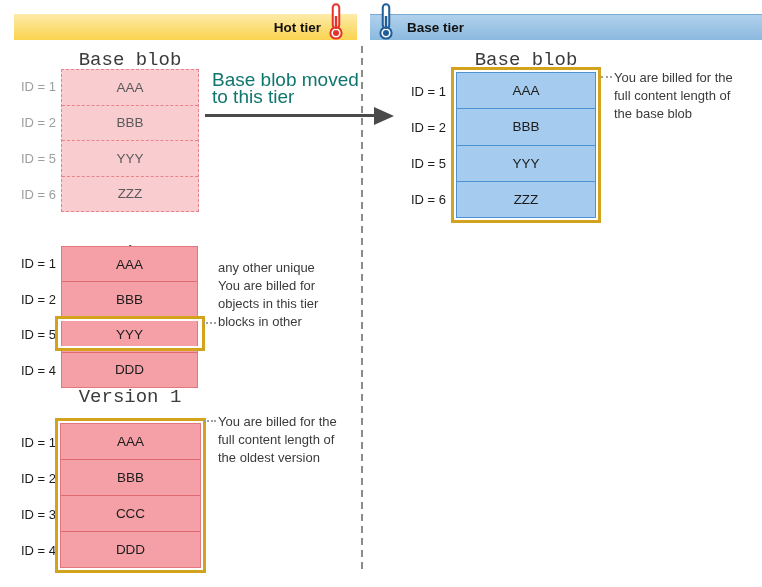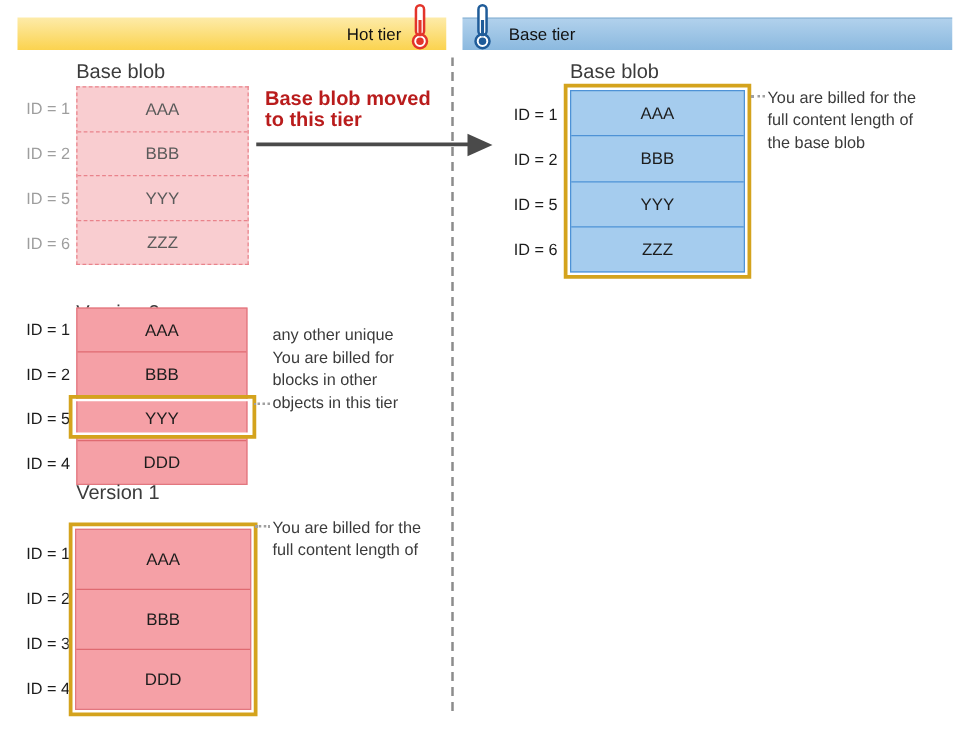--- a/index.html
+++ b/index.html
@@ -15,36 +15,36 @@
   }
   html,body{margin:0;padding:0;}
   #canvas{
     position:relative; width:762px; height:587px; background:#FFFFFF;
     font-family:"Liberation Sans","DejaVu Sans",sans-serif; overflow:hidden;
     color:var(--text-dark);
   }
   .abs{position:absolute;}
 
   
-  .tier-bar{height:26px; display:flex; align-items:center; font-weight:normal; font-size:13.5px; color:#111;}
+  .tier-bar{height:26px; display:flex; align-items:center; font-weight:bold; font-size:13.5px; color:#111;}
   #hot-bar{left:14px; top:14px; width:343px; justify-content:flex-end; padding-right:36px; box-sizing:border-box;
     background:linear-gradient(180deg,var(--hot-bar-top),var(--hot-bar-bottom));}
   #cool-bar{left:370px; top:14px; width:392px; padding-left:37px; box-sizing:border-box;
     background:linear-gradient(180deg,var(--cool-bar-top),var(--cool-bar-bottom));
     border-top:1px solid #79A9D1;}
   .therm{width:16px; height:37px;}
   .therm-red{color:var(--therm-red);}
   .therm-blue{color:var(--therm-blue);}
 
   
   #divider{left:361px; top:46px; width:2px; height:527px;
     background:repeating-linear-gradient(180deg,var(--divider) 0 7px,transparent 7px 12px);}
 
   
-  .blob-title{font-size:16px; color:var(--text-mid); }
+  .blob-title{font-size:19px; color:var(--text-mid); text-align:center;font-family:Liberation Mono, monospace;}
   .table{display:flex; flex-direction:column; box-sizing:border-box;}
   .cell{flex:1; display:flex; align-items:center; justify-content:center; font-size:13.5px; color:var(--text-dark);}
   .pink-light{background:var(--pink-light); border:1.5px dashed var(--pink-dash);}
   .pink-light .cell{color:#5A5A5A;}
   .pink-light .cell + .cell{border-top:1.5px dashed var(--pink-dash);}
   .pink-solid{background:var(--pink-solid); border:1px solid var(--pink-edge);}
   .pink-solid .cell + .cell{border-top:1px solid var(--pink-line);}
   .blue-table{background:var(--blue-fill); border:1px solid var(--blue-line);}
   .blue-table .cell + .cell{border-top:1px solid var(--blue-line);}
 
@@ -54,21 +54,21 @@
 
   .gold-frame{border:3px solid var(--gold); padding:2px; background:#FFFFFF; box-sizing:border-box;}
   .gold-frame .table{width:100%; height:100%;}
   #v2-gold{border:3px solid var(--gold); box-shadow:inset 0 0 0 2px #FFFFFF; box-sizing:border-box;}
 
   
   .annot{font-size:13px; line-height:18px; color:var(--text-mid);}
   .leader{border-top:2px dotted var(--leader); height:0;}
 
   
-  #move-label{font-size:16px; font-weight:bold; line-height:17px; color:#b91c1c;}
+  #move-label{font-size:19px; font-weight:normal; line-height:17px; color:#0f766e;}
   #arrow-shaft{height:3px; background:var(--arrow);}
   #arrow-head{width:0; height:0; border-left:20px solid var(--arrow);
     border-top:9px solid transparent; border-bottom:9px solid transparent;}
 </style>
 </head>
 <body>
 
 <div id="canvas">
 
   <div class="abs tier-bar" id="hot-bar">
@@ -125,42 +125,44 @@
     <div class="cell">AAA</div>
     <div class="cell">BBB</div>
     <div class="cell">YYY</div>
     <div class="cell">DDD</div>
   </div>
   <div class="abs" id="v2-gold" style="left:55px;top:316px;width:150px;height:35px;"></div>
   <div class="abs leader" style="left:203px;top:322px;width:13px;"></div>
   <div class="abs annot" style="left:218px;top:259px;width:145px;">
     <div>any other unique</div>
     <div>You are billed for</div>
+    <div>objects in this tier</div>
     <div>blocks in other</div>
-    <div>objects in this tier</div>
   </div>
 
   <div class="abs blob-title" style="left:61px;top:386px;width:138px;">Version 1</div>
   <div class="abs ids" style="left:8px;top:424px;width:48px;height:144px;">
     <div class="id-cell">ID = 1</div>
     <div class="id-cell">ID = 2</div>
     <div class="id-cell">ID = 3</div>
     <div class="id-cell">ID = 4</div>
   </div>
   <div class="abs gold-frame" style="left:55px;top:418px;width:151px;height:155px;">
     <div class="table pink-solid">
       <div class="cell">AAA</div>
       <div class="cell">BBB</div>
+      <div class="cell">CCC</div>
       <div class="cell">DDD</div>
     </div>
   </div>
   <div class="abs leader" style="left:204px;top:420px;width:12px;"></div>
   <div class="abs annot" style="left:218px;top:413px;width:150px;">
     <div>You are billed for the</div>
     <div>full content length of</div>
+    <div>the oldest version</div>
   </div>
 
   <div class="abs blob-title" style="left:456px;top:49px;width:140px;">Base blob</div>
   <div class="abs ids" style="left:398px;top:73px;width:48px;height:145px;">
     <div class="id-cell">ID = 1</div>
     <div class="id-cell">ID = 2</div>
     <div class="id-cell">ID = 5</div>
     <div class="id-cell">ID = 6</div>
   </div>
   <div class="abs gold-frame" style="left:451px;top:67px;width:150px;height:156px;">

